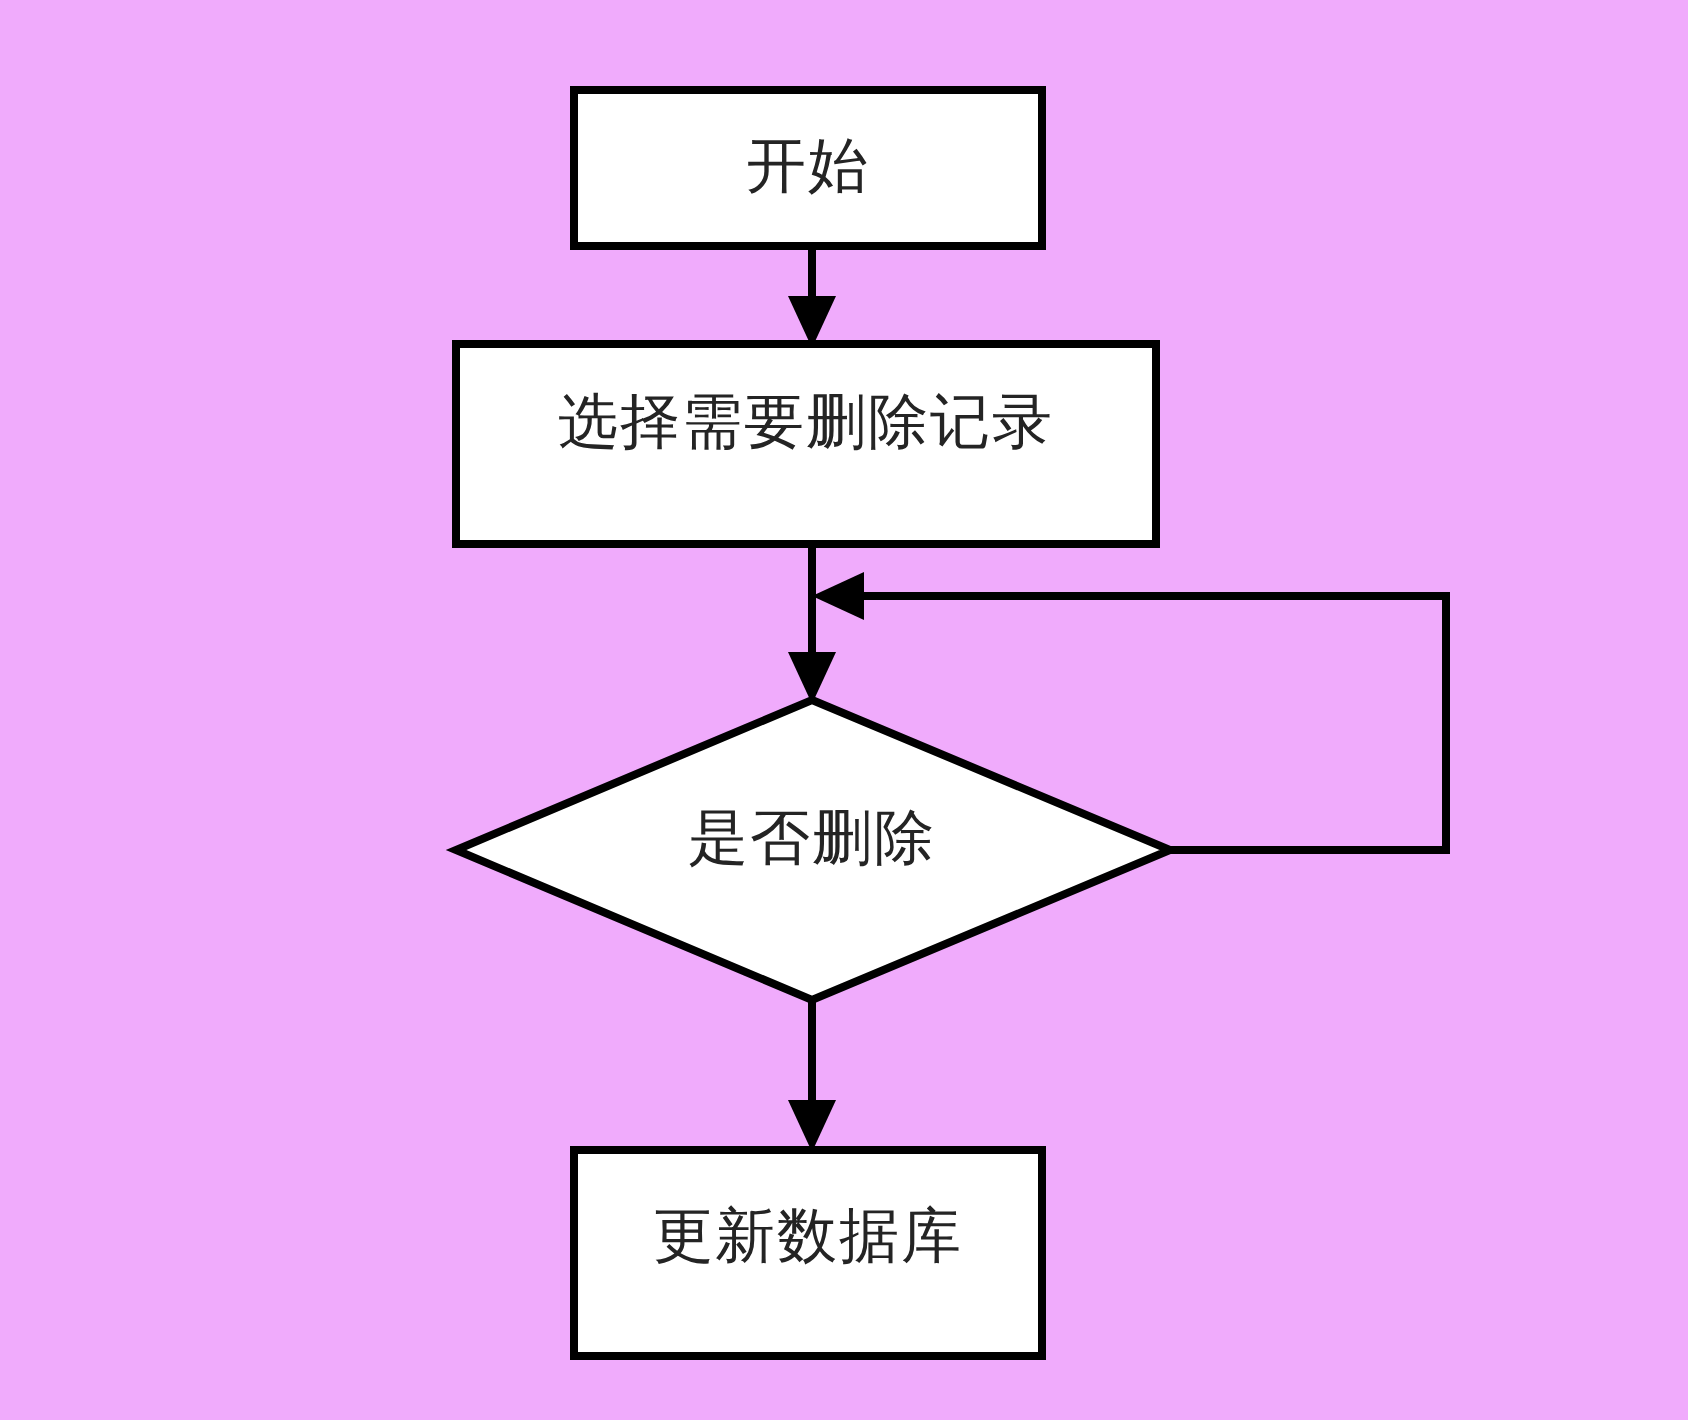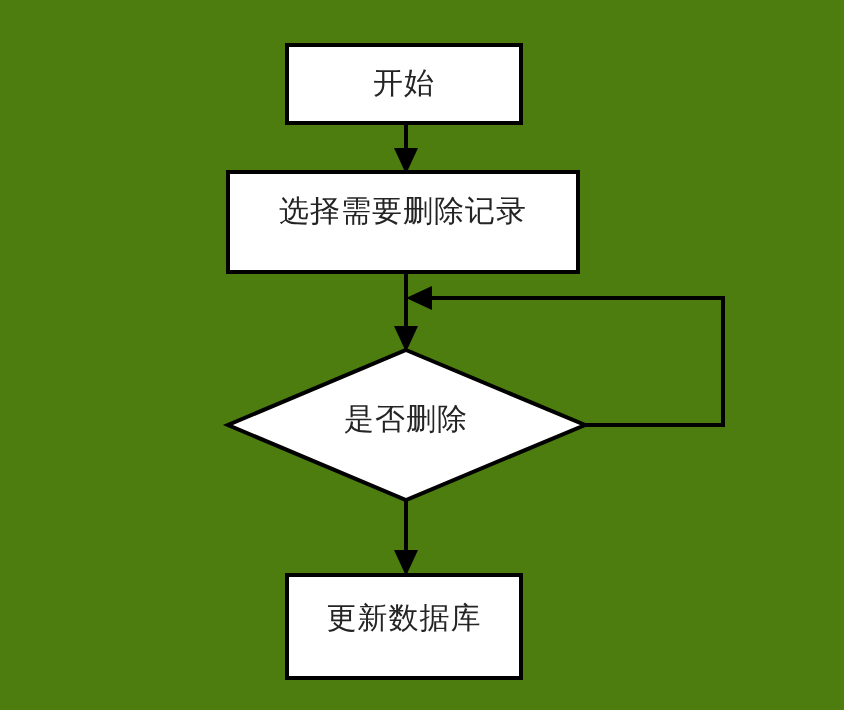--- a/index.html
+++ b/index.html
@@ -4,21 +4,21 @@
 <style>
   html, body {
     margin: 0;
     padding: 0;
     background: #ffffff;
   }
   #canvas {
     position: relative;
     width: 844px;
     height: 710px;
-    background: #4d7c0f;
+    background: #f0abfc;
     overflow: hidden;
     font-family: "Liberation Serif", "DejaVu Serif", serif;
   }
   #flow-svg {
     position: absolute;
     left: 0;
     top: 0;
     width: 844px;
     height: 710px;
   }

